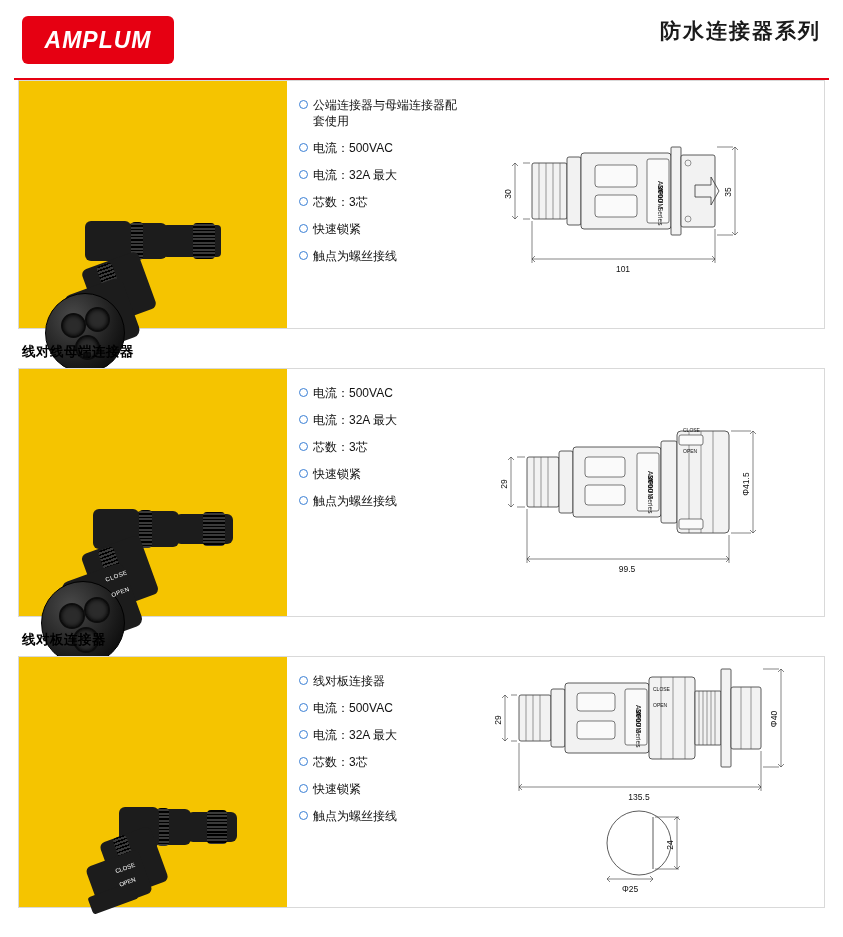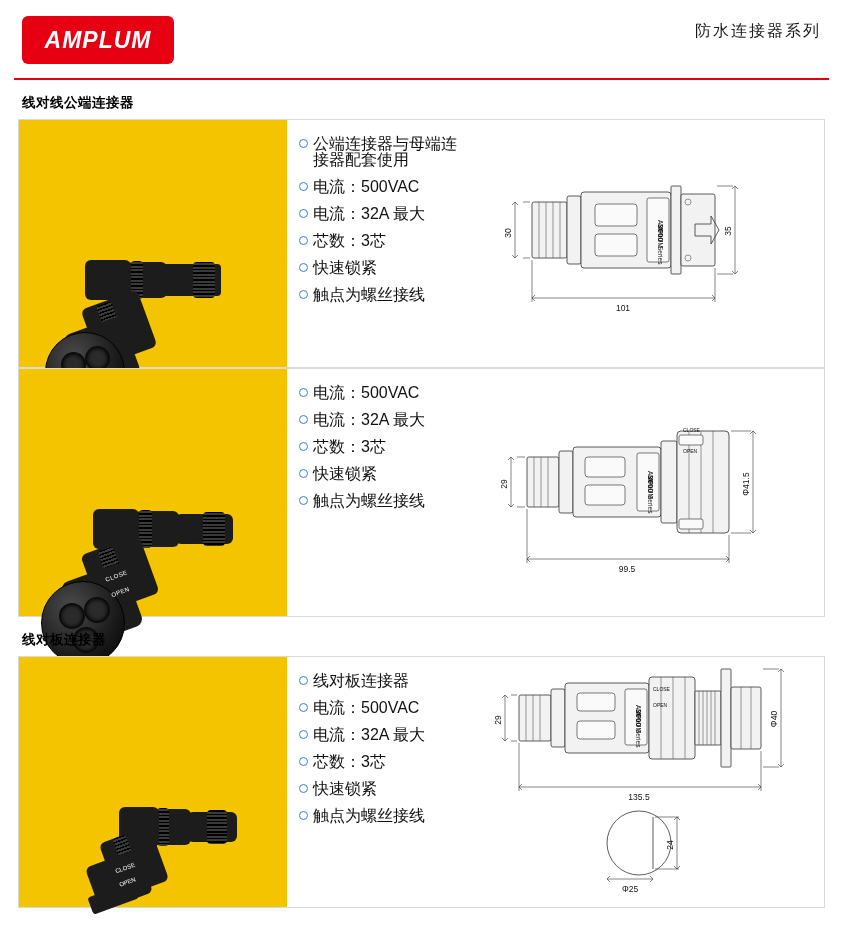--- a/index.html
+++ b/index.html
@@ -47,22 +47,22 @@
     letter-spacing: 1px;
     font-family: "Liberation Sans", sans-serif;
   }
   .header-titles {
     position: absolute;
     right: 8px;
     top: 18px;
     text-align: right;
   }
   .header-title-cn {
-    font-size: 16px;
-    font-weight: normal;
+    font-size: 21px;
+    font-weight: bold;
     color: #1a1a1a;
     letter-spacing: 2px;
     line-height: 26px;
   }
   .header-title-en {
     font-size: 13px;
     color: #444;
     letter-spacing: 1.5px;
     line-height: 20px;
     margin-top: 2px;
@@ -97,21 +97,21 @@
     padding: 16px 6px 10px 12px;
     box-sizing: border-box;
   }
   .panel-drawing {
     flex: 1 1 auto;
     position: relative;
   }
   .spec-item {
     display: flex;
     align-items: flex-start;
-    font-size: 16px;
+    font-size: 12px;
     color: #111;
     line-height: 16px;
     margin-bottom: 11px;
   }
   .spec-bullet {
     flex: 0 0 auto;
     width: 9px;
     height: 9px;
     border-radius: 50%;
     border: 1.5px solid #3a7fd5;
@@ -176,21 +176,20 @@
 <div class="header">
   <div class="logo-box">
     <div class="logo-text">AMPLUM</div>
   </div>
   <div class="header-titles">
     <div class="header-title-cn">防水连接器系列</div>
   </div>
 </div>
 
 <div class="section">
-  <div class="section-title">线对线公端连接器</div>
   <div class="panel">
 
     <div class="panel-photo" style="height:247px;">
       <div class="conn" style="left:56px; top:140px; width:150px; height:40px;">
         <div class="body-seg" style="left:88px; top:4px; width:58px; height:32px; border-radius:4px;"></div>
         <div class="ridges" style="left:118px; top:2px; width:22px; height:36px;"></div>
         <div class="body-seg" style="left:52px; top:2px; width:40px; height:36px;"></div>
         <div class="ridges" style="left:56px; top:1px; width:12px; height:38px;"></div>
         <div class="body-seg" style="left:10px; top:0px; width:46px; height:40px; border-radius:6px;"></div>
       </div>
@@ -273,20 +272,21 @@
         <path class="dim" d="M245 175 L248 178 L245 181"></path>
         <line class="dim" x1="65" y1="140" x2="65" y2="182"></line>
         <line class="dim" x1="248" y1="148" x2="248" y2="182"></line>
         <text class="dimtxt" x="156" y="191" text-anchor="middle">101</text>
       </svg>
     </div>
   </div>
 </div>
 
 <div class="section">
+  <div class="section-title">线对线母端连接器</div>
   <div class="panel">
 
     <div class="panel-photo" style="height:247px;">
       <div class="conn" style="left:60px; top:140px; width:160px; height:40px;">
         <div class="body-seg" style="left:96px; top:5px; width:58px; height:30px;"></div>
         <div class="ridges" style="left:124px; top:3px; width:22px; height:34px;"></div>
         <div class="body-seg" style="left:56px; top:2px; width:44px; height:36px;"></div>
         <div class="ridges" style="left:60px; top:1px; width:13px; height:38px;"></div>
         <div class="body-seg" style="left:14px; top:0px; width:46px; height:40px;"></div>
       </div>

